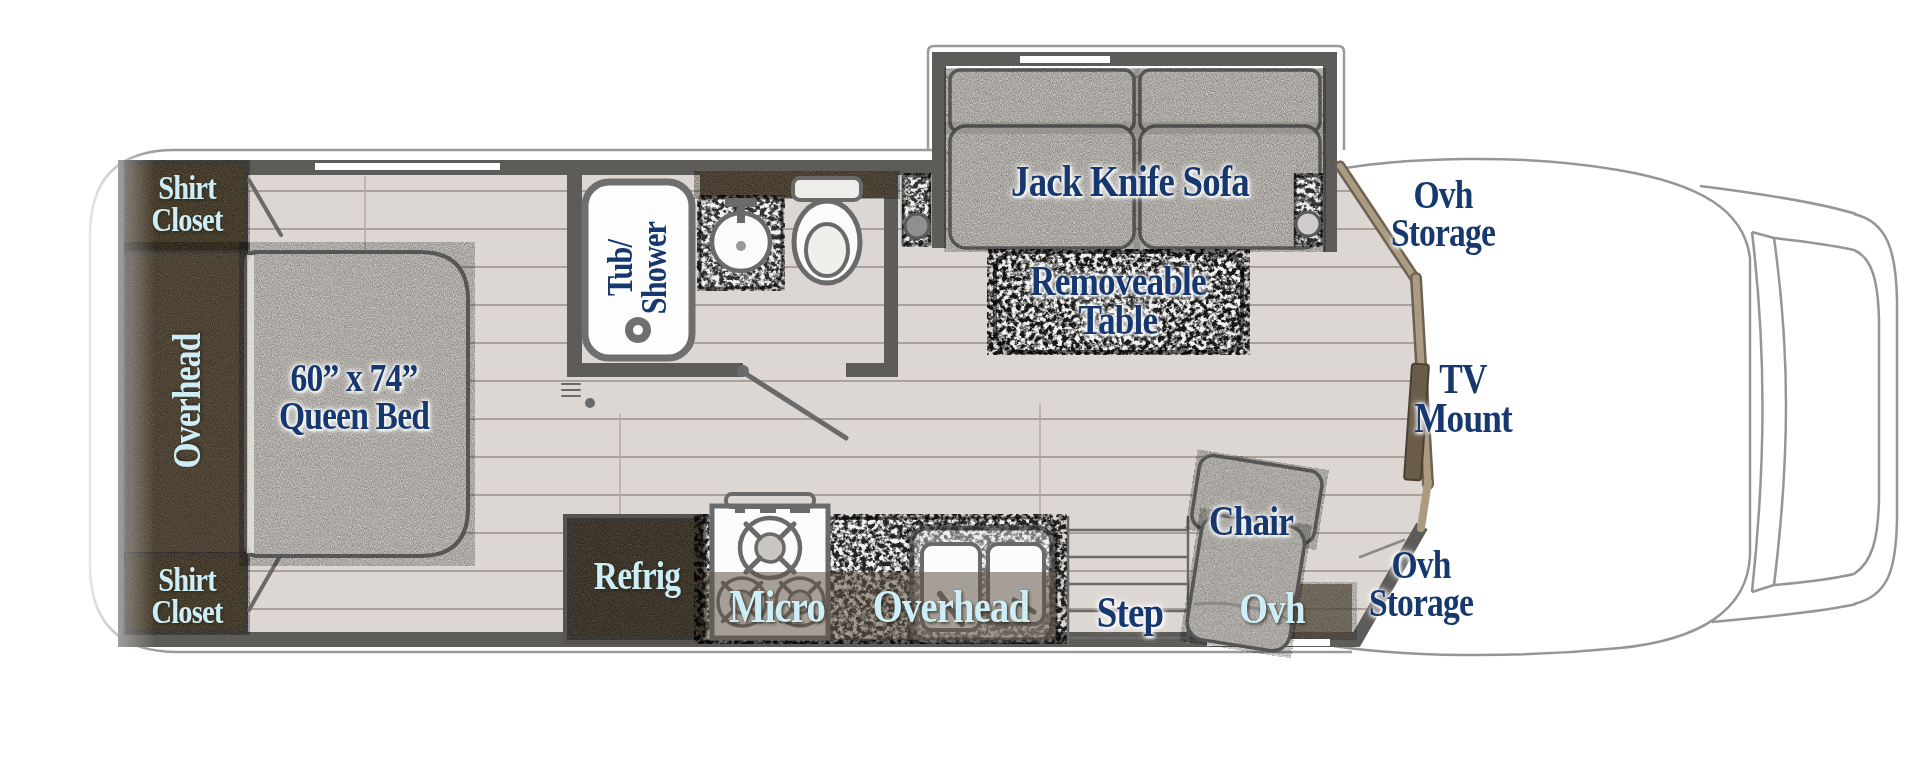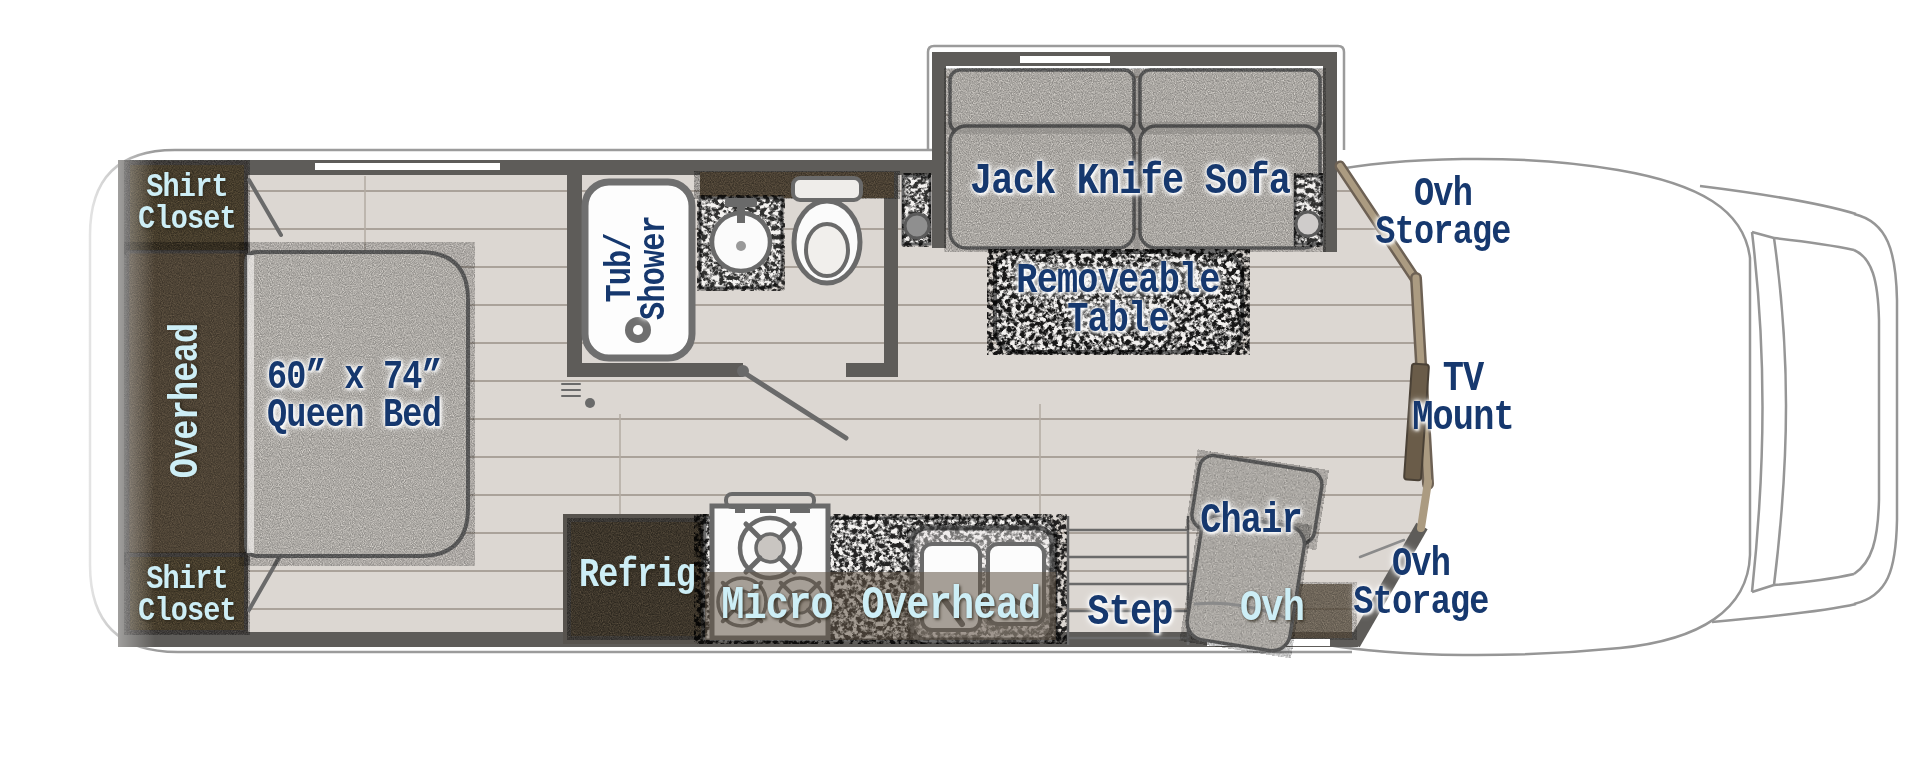--- a/index.html
+++ b/index.html
@@ -1,17 +1,17 @@
 <!DOCTYPE html>
 <html><head>
 <meta charset="utf-8">
 <style>
   html,body{margin:0;padding:0;background:#ffffff;}
   #stage{position:relative;width:1920px;height:760px;background:#ffffff;overflow:hidden;
-         font-family:Liberation Mono, monospace;}
+         font-family:Liberation Serif, serif;}
   #plan-svg{position:absolute;left:0;top:0;}
   .lbl{position:absolute;font-weight:bold;letter-spacing:-1px;text-align:center;
        line-height:0.94;white-space:nowrap;transform:translate(-50%,-50%) scaleX(0.84);}
   .lbl .ln{display:block;}
   .lbl.v{transform:translate(-50%,-50%) rotate(-90deg) scaleX(0.84);}
   .navy{color:#16386e;
         text-shadow:0 0 4px #fff,0 0 6px #fff,0 0 9px rgba(255,255,255,.9),2px 2px 3px rgba(255,255,255,.8);}
   .blue{color:#cdeef6;text-shadow:2px 2px 3px rgba(45,38,26,.65),0 0 2px rgba(45,38,26,.4);}
 </style>
 </head>

